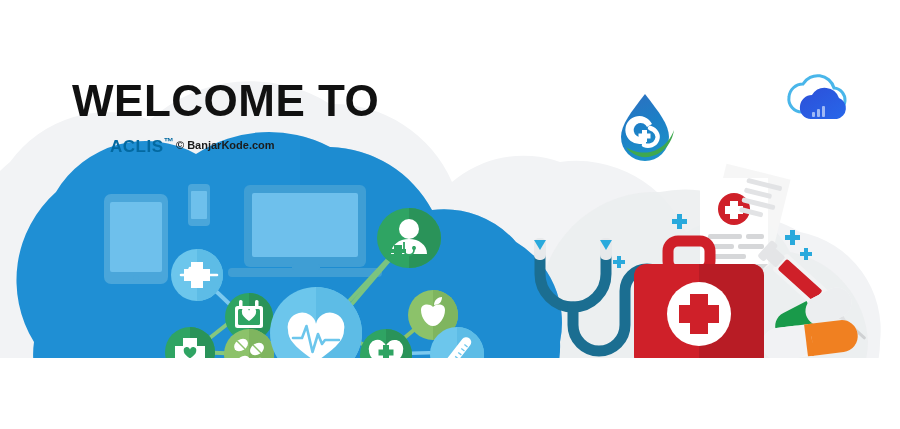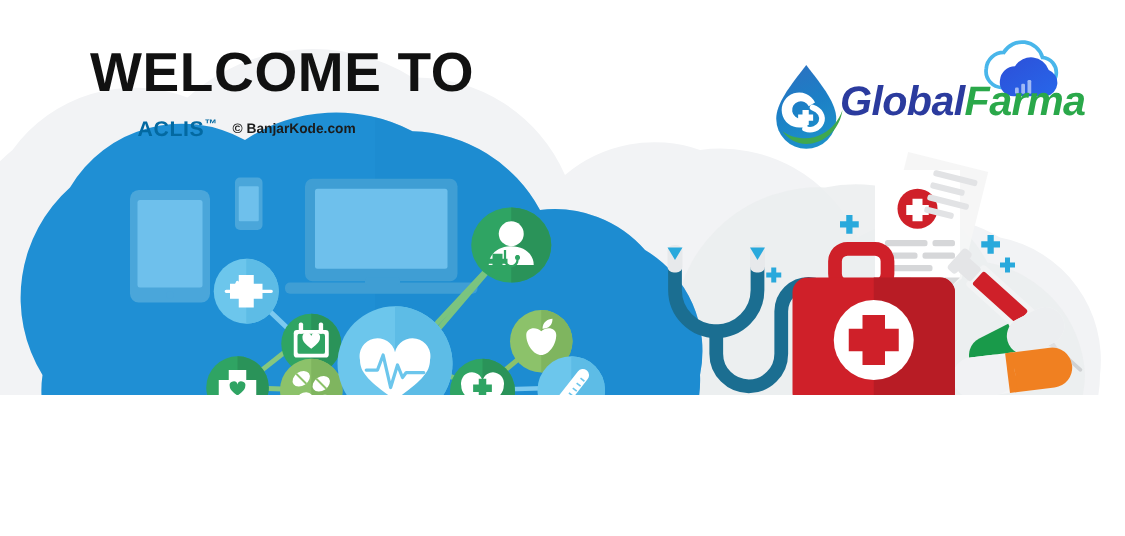--- a/index.html
+++ b/index.html
@@ -9,20 +9,21 @@
   }
   body {
     font-family: "Liberation Sans", sans-serif;
   }
   #banner {
     position: relative;
     width: 900px;
     height: 316px;
     overflow: hidden;
     background: #ffffff;
+    margin-top: 42px;
   }
   #banner svg.layer {
     position: absolute;
     left: 0;
     top: 0;
     width: 900px;
     height: 429px;
   }
   .txt {
     position: absolute;
@@ -44,21 +45,21 @@
     font-weight: bold;
     letter-spacing: 0.5px;
     color: #0369a1;
   }
   #product-tm {
     font-size: 10px;
     vertical-align: super;
     font-weight: bold;
   }
   #copyright-note {
-    left: 186px;
+    left: 176px;
     top: 97px;
     font-size: 11px;
     font-weight: bold;
     color: #1b1b1b;
   }
   #tagline {
     left: 424px;
     top: 366px;
     font-size: 17.5px;
     font-weight: bold;
@@ -395,15 +396,14 @@
     </g>
   </svg>
 
   <div class="txt" id="welcome-title">WELCOME TO</div>
 
   <div class="txt" id="product-name"><span>ACLIS</span><span id="product-tm">™</span></div>
 
   <div class="txt" id="copyright-note">© BanjarKode.com</div>
 
 
-  <div class="txt" id="brand-wordmark"><span class="b1">Global</span><span class="b2">Farma</span></div>
 
 </div>
 
 </body></html>

